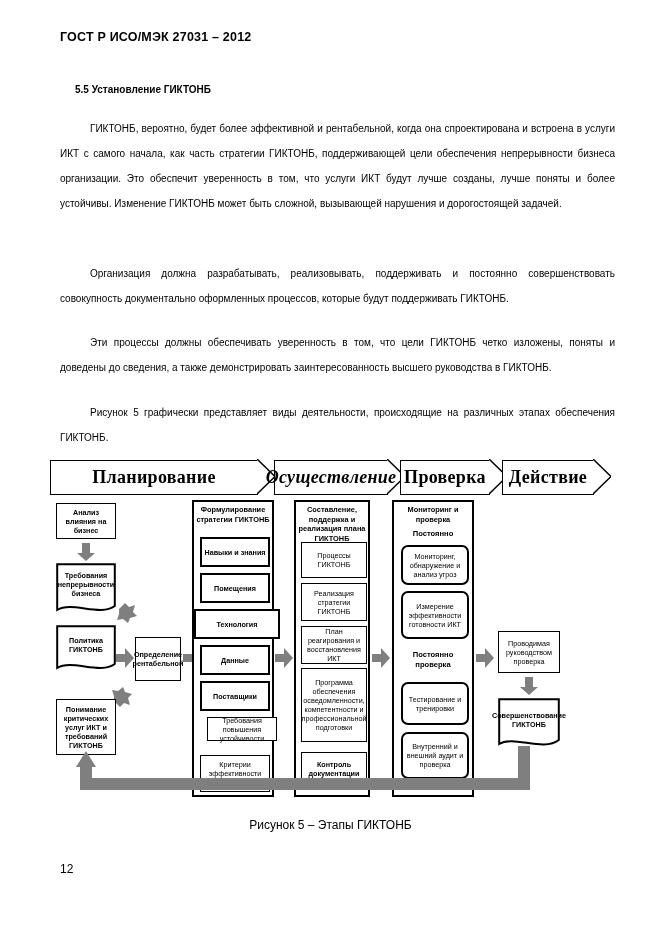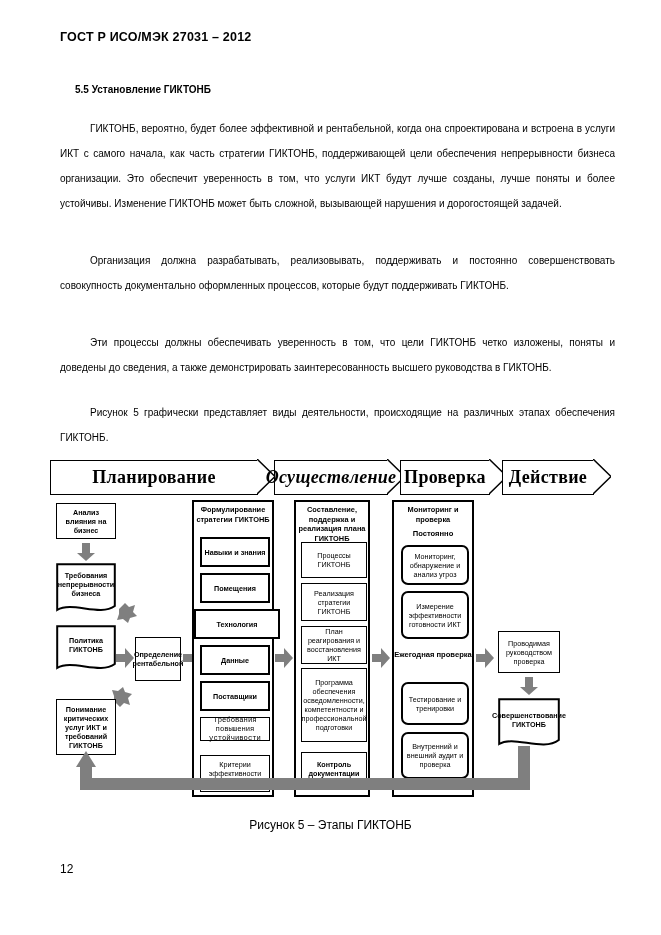--- a/index.html
+++ b/index.html
@@ -12,21 +12,21 @@
   .doc-header{position:absolute;left:60px;top:30px;font-size:12.5px;
               font-weight:bold;letter-spacing:.2px;}
 
   
   .section-title{position:absolute;left:75px;top:84px;font-size:10px;
                  font-weight:bold;}
   .para{position:absolute;left:60px;width:555px;font-size:10px;
         line-height:25px;text-align:justify;text-indent:30px;
         text-justify:inter-word;}
   .p1{top:116px;}
-  .p2{top:248px;}
+  .p2{top:261px;}
   .p3{top:330px;}
   .p4{top:400px;}
 
   
   .figure{position:absolute;left:50px;top:455px;width:562px;height:345px;}
   .fig-caption{position:absolute;left:0;top:818px;width:661px;text-align:center;
                font-size:12px;}
   .page-num{position:absolute;left:60px;top:862px;font-size:12px;}
 
   
@@ -163,21 +163,21 @@
     </svg>
 
     <div class="col" style="left:142px;top:45px;width:82px;height:297px;">
       <div class="col-title" style="top:3px;">Формулирование стратегии ГИКТОНБ</div>
 
       <div class="node thick" style="left:6px;top:35px;width:70px;height:30px;">Навыки и знания</div>
       <div class="node thick" style="left:6px;top:71px;width:70px;height:30px;">Помещения</div>
       <div class="node thick" style="left:0;top:107px;width:86px;height:30px;">Технология</div>
       <div class="node thick" style="left:6px;top:143px;width:70px;height:30px;">Данные</div>
       <div class="node thick" style="left:6px;top:179px;width:70px;height:30px;">Поставщики</div>
-      <div class="node thin" style="left:6px;top:215px;width:70px;height:24px;font-family:Liberation Mono, monospace;">Требования повышения устойчивости</div>
+      <div class="node thin" style="left:13px;top:215px;width:70px;height:24px;">Требования повышения устойчивости</div>
       <div class="node thin" style="left:6px;top:253px;width:70px;height:37px;">Критерии эффективности готовности ИКТ</div>
     </div>
 
     <svg class="ga" style="left:225px;top:193px;width:18px;height:20px;" viewBox="0 0 18 20">
       <path d="M0,6 H9 V0 L18,10 L9,20 V14 H0 Z"></path>
     </svg>
 
     <div class="col" style="left:244px;top:45px;width:76px;height:297px;">
       <div class="col-title" style="top:3px;">Составление, поддержка и реализация плана ГИКТОНБ</div>
 
@@ -193,21 +193,21 @@
     </svg>
 
     <div class="col" style="left:342px;top:45px;width:82px;height:297px;">
       <div class="col-title" style="top:3px;">Мониторинг и проверка</div>
 
       <div class="sub-title" style="top:27px;">Постоянно</div>
 
       <div class="node rounded thin" style="left:7px;top:43px;width:68px;height:40px;">Мониторинг, обнаружение и анализ угроз</div>
       <div class="node rounded thin" style="left:7px;top:89px;width:68px;height:48px;">Измерение эффективности готовности ИКТ</div>
 
-      <div class="sub-title" style="top:148px;">Ежегодная проверка</div>
+      <div class="sub-title" style="top:148px;">Постоянно проверка</div>
 
       <div class="node rounded thin" style="left:7px;top:180px;width:68px;height:43px;">Тестирование и тренировки</div>
       <div class="node rounded thin" style="left:7px;top:230px;width:68px;height:47px;">Внутренний и внешний аудит и проверка</div>
     </div>
 
     <svg class="ga" style="left:426px;top:193px;width:18px;height:20px;" viewBox="0 0 18 20">
       <path d="M0,6 H9 V0 L18,10 L9,20 V14 H0 Z"></path>
     </svg>
 
     <div class="node thin" style="left:448px;top:176px;width:62px;height:42px;">Проводимая руководством проверка</div>

